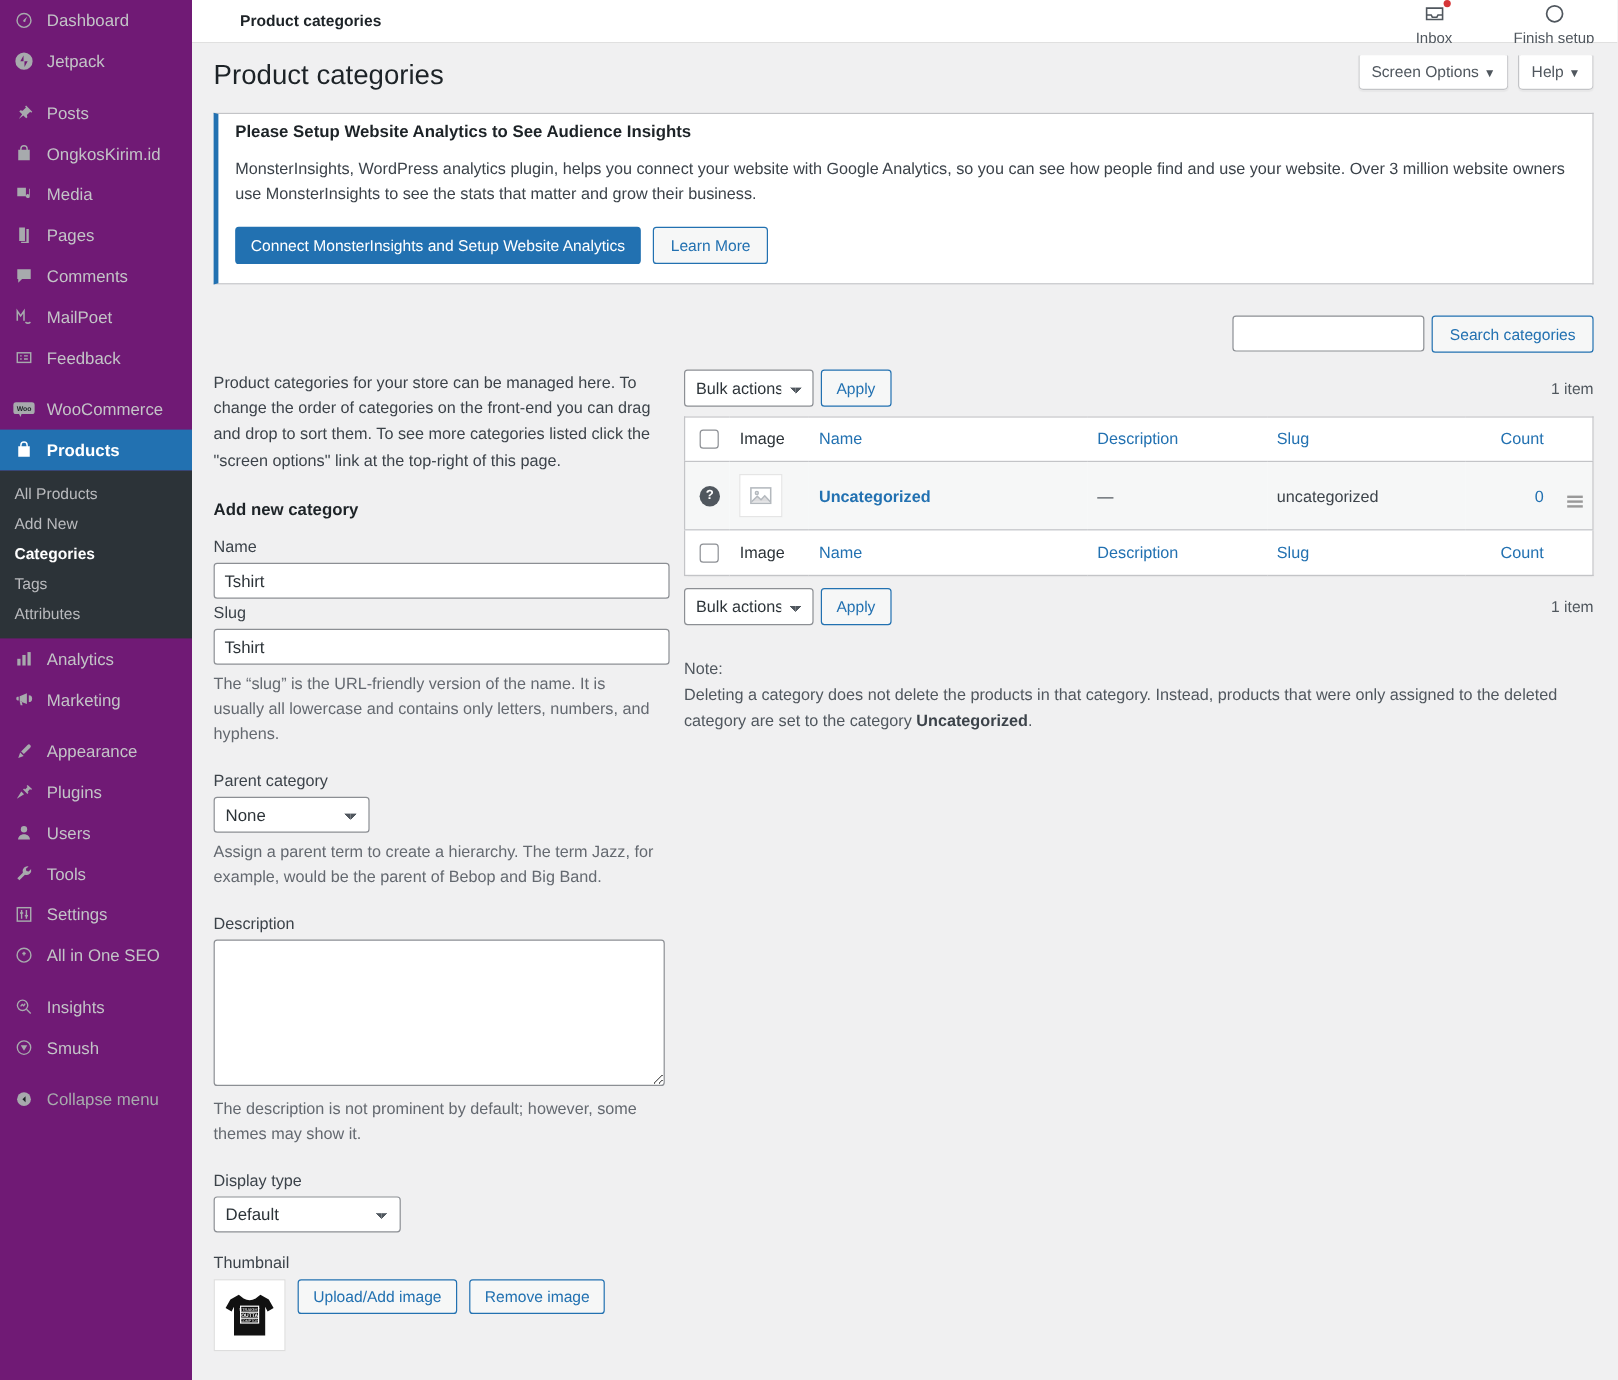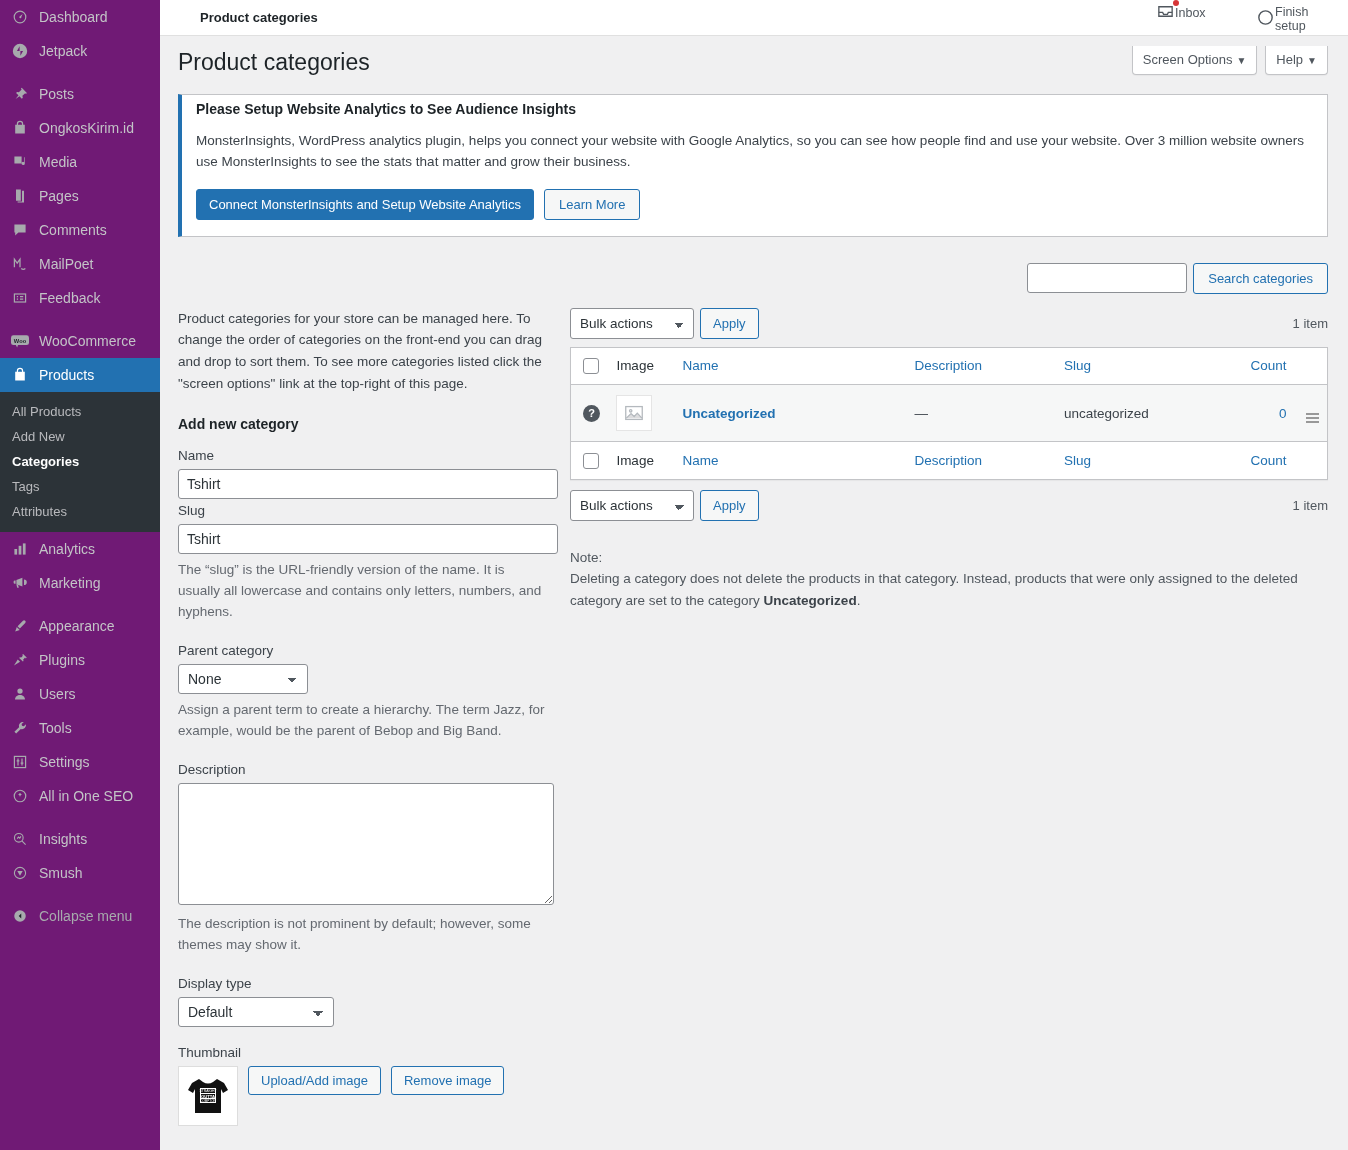--- a/index.html
+++ b/index.html
@@ -38,21 +38,21 @@
   .menu-item .mi-label { margin-left: 9px; line-height: 1; }
   .menu-item .ic {
     width: 20px; height: 20px;
     display: inline-flex; align-items: center; justify-content: center;
     flex: 0 0 20px;
     color: #a7aaad;
   }
   .menu-item.active {
     background: #2271b1;
     color: #fff;
-    font-weight: 400;
+    font-weight: 700;
   }
   .menu-item.active .ic { color: #fff; }
   .menu-item.active::after {
     content: "";
     position: absolute; right: -8px; top: 50%;
     margin-top: -8px;
     border: 8px solid transparent;
     border-right-color: #f0f0f1;
     border-left: none;
   }
@@ -78,21 +78,21 @@
     padding: 0 12px 0 40px;
     position: relative;
   }
   .wc-title { font-size: 13px; font-weight: 700; color: #1d2327; }
   .wc-actions {
     position: absolute; right: 0; top: 0;
     height: 60px; display: flex; align-items: flex-start;
     gap: 22px; padding-right: 14px;
   }
   .wc-action {
-    display: flex; flex-direction: row; align-items: center;
+    display: flex; flex-direction: column; align-items: center;
     width: 78px; padding-top: 1px;
     color: #50575e; font-size: 12.5px; cursor: pointer;
   }
   .wc-action .glyph { position: relative; height: 20px; display: flex; align-items: center; }
   .wc-action .lbl { margin-top: 4px; }
   .dot-badge {
     position: absolute; top: -1px; right: -4px;
     width: 6px; height: 6px; border-radius: 50%;
     background: #d63638;
   }
@@ -239,21 +239,21 @@
     border: 1px solid #8c8f94; border-radius: 3px;
     padding: 0 8px; font-size: 14px;
     font-family: inherit; background: #fff;
   }
   .tablenav {
     display: flex; align-items: center;
     gap: 6px; margin-bottom: 8px;
     position: relative;
   }
   .bulk-sel {
-    height: 31px; width: 124px;
+    height: 31px; width: 108px;
     border: 1px solid #8c8f94; border-radius: 3px;
     background: #fff; padding: 0 26px 0 9px;
     font-size: 13.5px; color: #2c3338;
     font-family: inherit; appearance: none;
     background-image:
       linear-gradient(45deg, transparent 50%, #50575e 50%),
       linear-gradient(135deg, #50575e 50%, transparent 50%);
     background-position:
       calc(100% - 14px) 14px,
       calc(100% - 9px) 14px;

